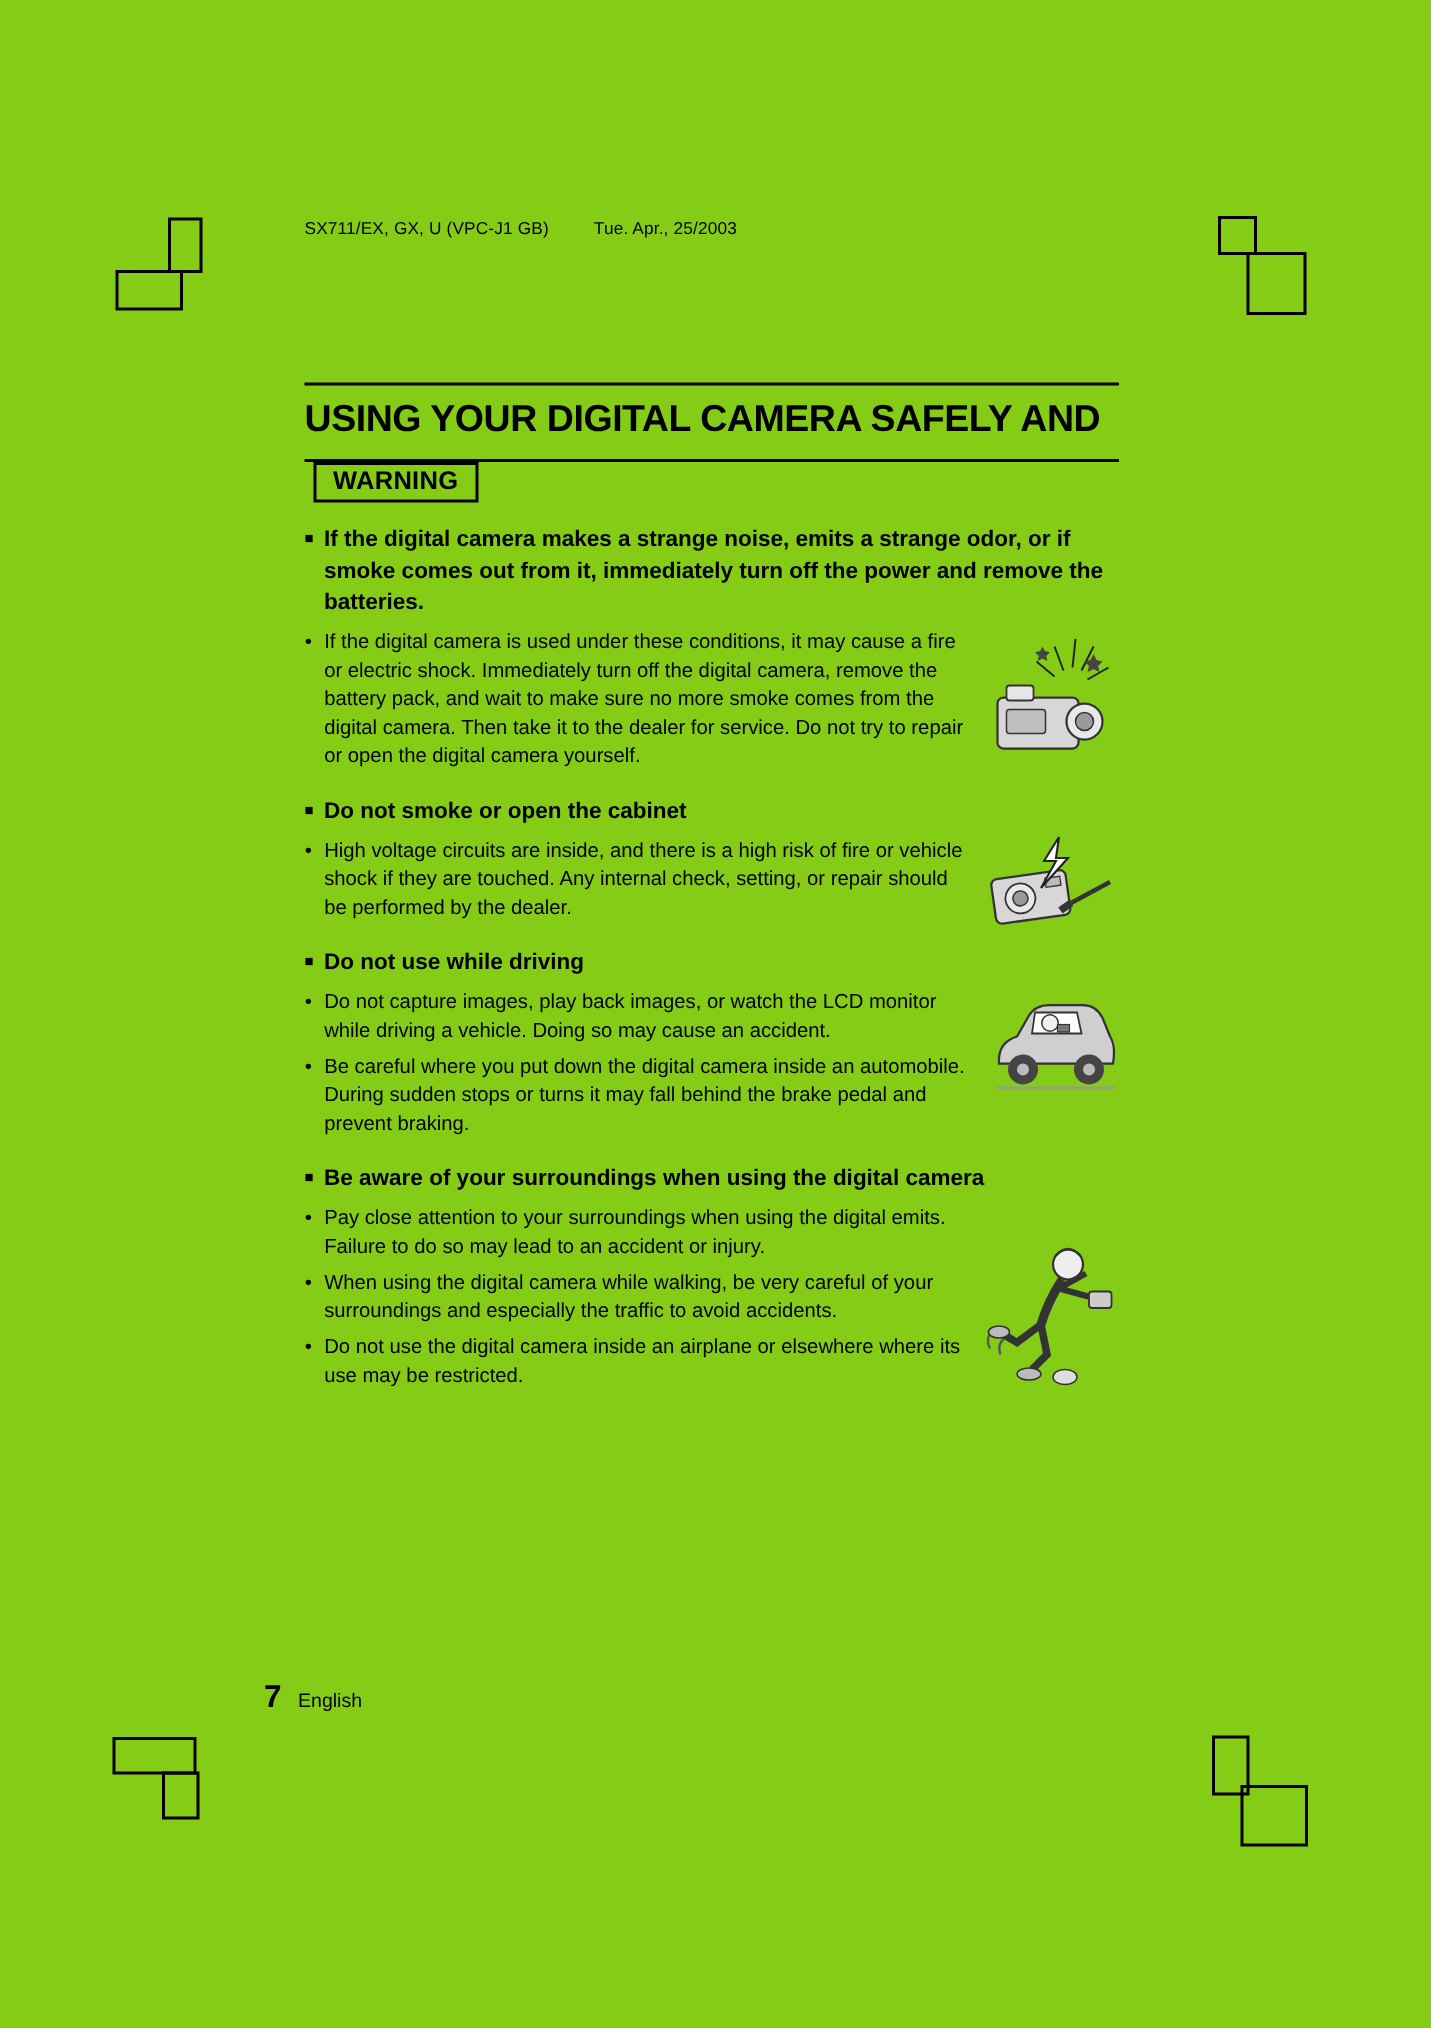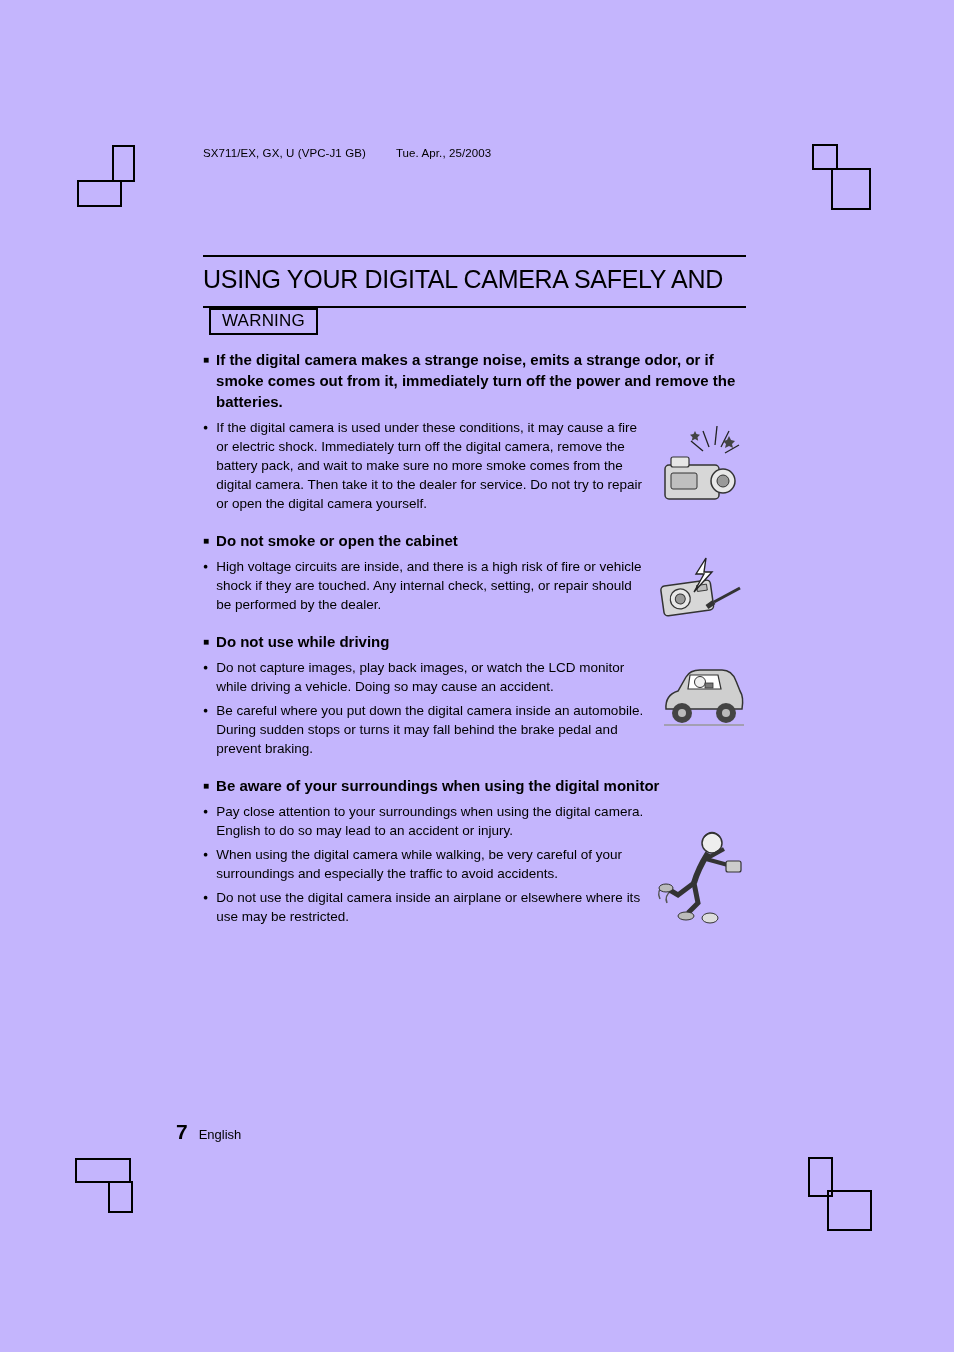--- a/index.html
+++ b/index.html
@@ -1,20 +1,20 @@
 <!DOCTYPE html>
 <html><head>
 <meta charset="utf-8">
 <style>
   * { box-sizing: border-box; margin: 0; padding: 0; }
   html, body { background: #e8e8e8; }
   body { font-family: "Liberation Sans", sans-serif; color: #000; }
   .page {
     position: relative; width: 954px; height: 1352px;
-    background: #c4b5fd; margin: 0 auto; overflow: hidden;
+    background: #84cc16; margin: 0 auto; overflow: hidden;
   }
 
   
   .crop { position: absolute; border: 2px solid #000; background: transparent; }
   .crop-tl-a { left: 112px; top: 145px; width: 23px; height: 37px; }
   .crop-tl-b { left: 77px;  top: 180px; width: 45px; height: 27px; }
   .crop-tr-a { left: 812px; top: 144px; width: 26px; height: 26px; }
   .crop-tr-b { left: 831px; top: 168px; width: 40px; height: 42px; }
   .crop-bl-a { left: 75px;  top: 1158px; width: 56px; height: 25px; }
   .crop-bl-b { left: 108px; top: 1181px; width: 25px; height: 32px; }
@@ -26,32 +26,32 @@
     font-size: 11.5px; display: flex; gap: 30px; letter-spacing: 0.1px;
   }
 
   .content { position: absolute; left: 203px; top: 255px; width: 543px; }
 
   .title-block {
     border-top: 2px solid #000; border-bottom: 2px solid #000;
     padding: 7px 0 11px;
   }
   .title-line {
-    font-size: 25px; font-weight: normal; line-height: 31px;
+    font-size: 25px; font-weight: bold; line-height: 31px;
     letter-spacing: -0.3px; white-space: nowrap;
   }
 
   .section-title {
     font-size: 22px; font-weight: bold; margin: 15px 0 10px;
     letter-spacing: -0.3px; white-space: nowrap;
   }
 
   .warning-box {
     display: inline-block; border: 2px solid #000;
-    font-size: 17px; font-weight: normal; letter-spacing: 0.2px;
+    font-size: 17px; font-weight: bold; letter-spacing: 0.2px;
     padding: 1px 11px 2px; margin: 0 0 4px 6px;
   }
 
   .section { position: relative; }
 
   .subhead {
     display: flex; font-size: 15px; font-weight: bold;
     line-height: 21px; margin: 17px 0 6px;
   }
   .subhead .sq { font-size: 10px; line-height: 21px; margin-right: 7px; }
@@ -191,26 +191,26 @@
             <circle cx="64" cy="56" r="4" fill="#bbbbbb"></circle>
           <path d="M2 68 L82 68" stroke="#999999" stroke-width="1.5"></path>
         </svg>
       </div>
     </div>
 
     
     <div class="section">
       <div class="subhead">
         <span class="sq">■</span>
-        <span>Be aware of your surroundings when using the digital monitor</span>
-      </div>
-      <div class="bullets">
-        <div class="bullet">
-          <span class="dot">●</span>
-          <span>Pay close attention to your surroundings when using the digital camera. English to do so may lead to an accident or injury.</span>
+        <span>Be aware of your surroundings when using the digital camera</span>
+      </div>
+      <div class="bullets">
+        <div class="bullet">
+          <span class="dot">●</span>
+          <span>Pay close attention to your surroundings when using the digital emits. Failure to do so may lead to an accident or injury.</span>
         </div>
         <div class="bullet">
           <span class="dot">●</span>
           <span>When using the digital camera while walking, be very careful of your surroundings and especially the traffic to avoid accidents.</span>
         </div>
         <div class="bullet">
           <span class="dot">●</span>
           <span>Do not use the digital camera inside an airplane or elsewhere where its use may be restricted.</span>
         </div>
       </div>

